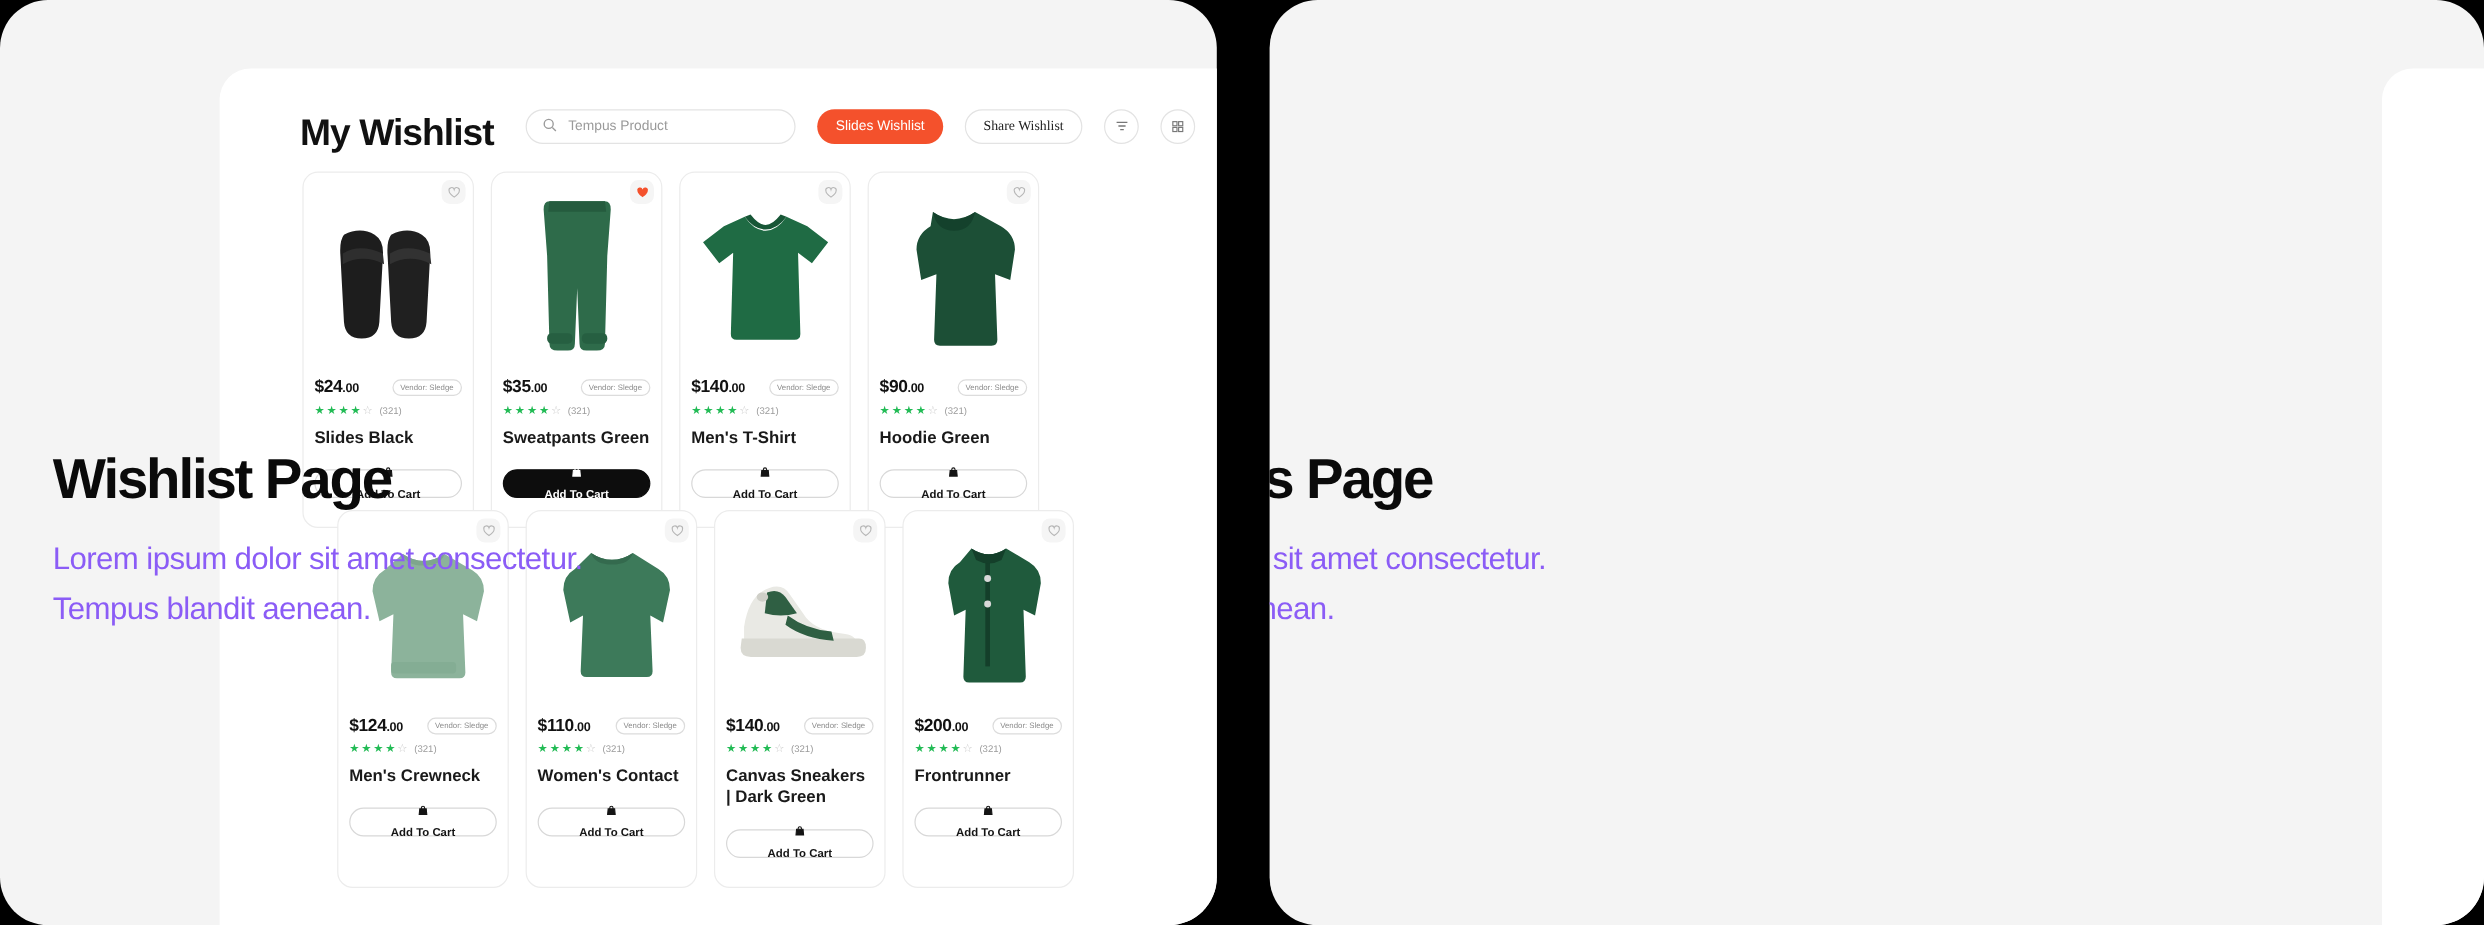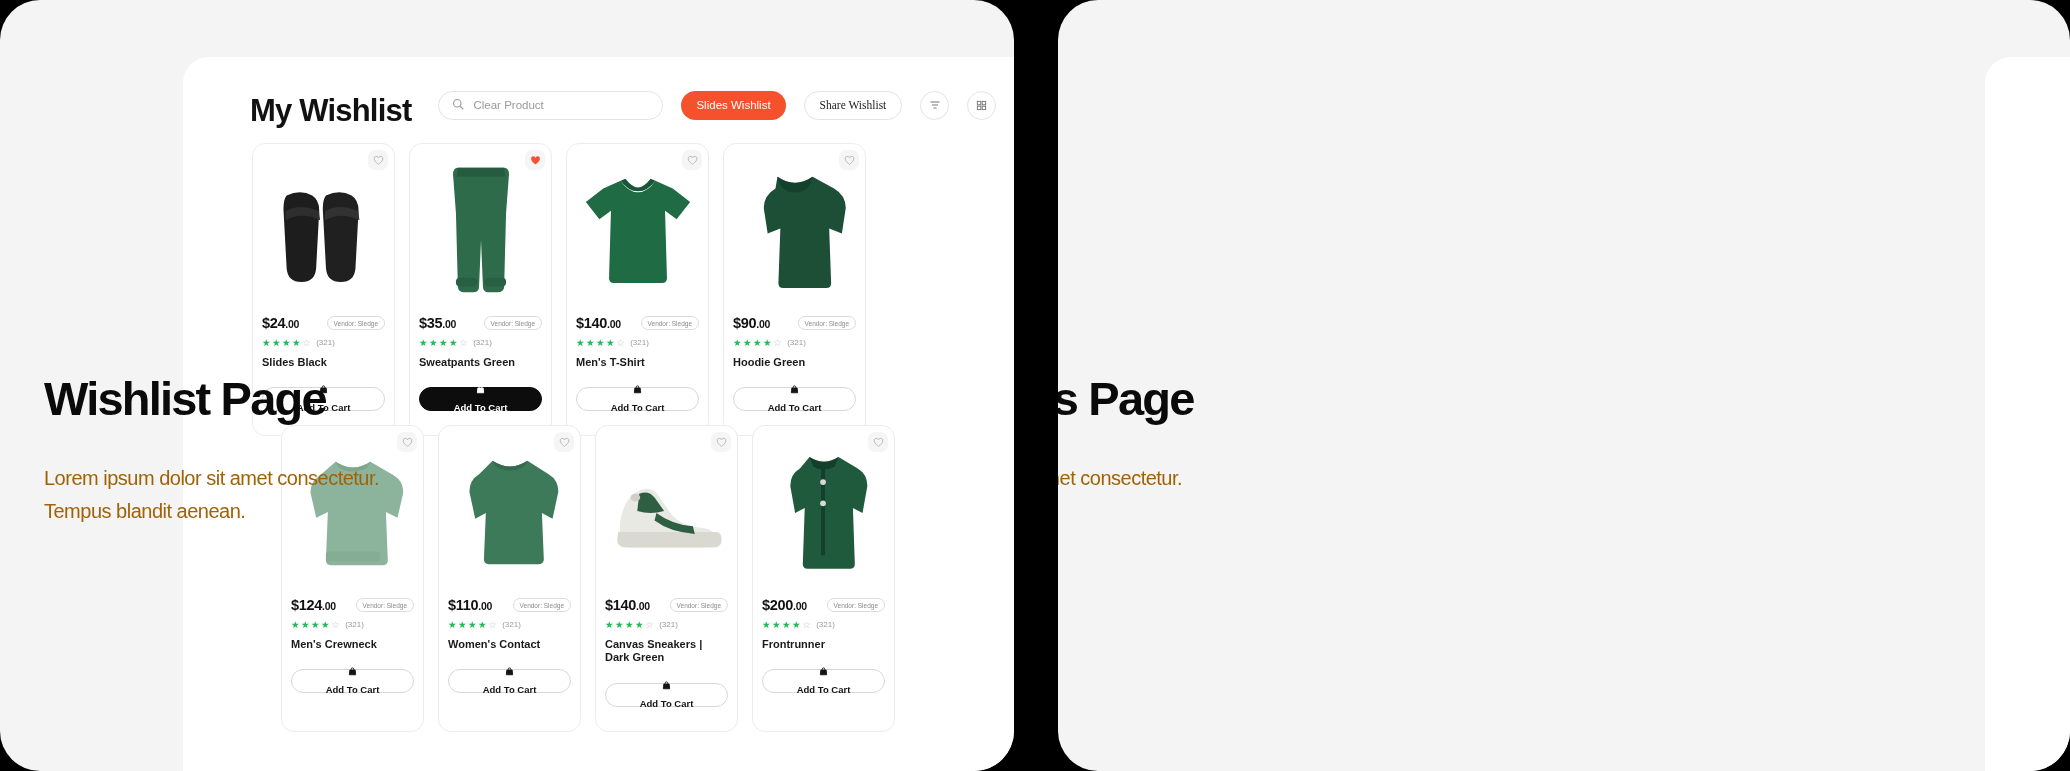--- a/index.html
+++ b/index.html
@@ -46,31 +46,31 @@
          background:#f5f5f5; display:flex; align-items:center; justify-content:center; z-index:3; }
   .p-price { display:flex; align-items:center; justify-content:space-between; margin-top:10px; }
   .p-price .amt { font-size:14.5px; font-weight:700; color:#121212; letter-spacing:-0.3px; }
   .p-price .amt i { font-style:normal; font-size:10.5px; font-weight:600; }
   .vendor { border:1px solid #dcdcdc; border-radius:10px; font-size:6.5px; color:#8b8b8b;
             padding:2.5px 6px; white-space:nowrap; }
   .p-stars { display:flex; align-items:center; gap:1.5px; margin-top:7px; }
   .p-stars .s { font-size:9.5px; color:#22bb55; line-height:1; }
   .p-stars .s.off { color:#c9c9c9; }
   .p-stars .cnt { font-size:8px; color:#9b9b9b; margin-left:4px; }
-  .p-name { font-size:11px; font-weight:600; color:#1a1a1a; margin-top:8px; line-height:1.25; }
+  .p-name { font-size:14px; font-weight:600; color:#1a1a1a; margin-top:8px; line-height:1.25; }
   .p-btn { margin-top:18px; height:24px; border-radius:14px; display:flex; align-items:center;
            justify-content:center; gap:6px; font-size:9.5px; font-weight:600;
            border:1px solid #d8d8d8; background:#fff; color:#141414;flex-direction:column; }
   .p-btn.dark { background:#0d0d0d; color:#fff; border-color:#0d0d0d; }
 
   
   .overlay { position:absolute; z-index:20; pointer-events:none; }
   .ov-title { font-size:47px; font-weight:700; letter-spacing:-1.8px; color:#0a0a0a;
               line-height:1; }
-  .ov-sub { font-size:20px; color:#a16207; line-height:1.63; margin-top:40px;
+  .ov-sub { font-size:26px; color:#8b5cf6; line-height:1.63; margin-top:22px;
             letter-spacing:-0.5px; }
 
   
   .ct-card { position:absolute; left:927px; top:57px; width:1000px; height:760px;
              background:#ffffff; border-radius:26px 0 0 0; }
 </style>
 </head>
 <body>
 
 <div class="stage">
@@ -82,21 +82,21 @@
       <div class="wl-head">
         <div class="wl-title">My Wishlist</div>
 
         <div class="wl-search">
           <span>
             <svg width="12" height="12" viewBox="0 0 16 16" fill="none" stroke="#9a9a9a" stroke-width="1.5">
               <circle cx="7" cy="7" r="5"></circle>
                 <path d="M11 11l4 4"></path>
             </svg>
           </span>
-          <span>Clear Product</span>
+          <span>Tempus Product</span>
         </div>
 
         <div class="btn-pill btn-clear">Slides Wishlist</div>
         <div class="btn-pill btn-share">Share Wishlist</div>
 
         <div class="btn-round">
           <svg width="12" height="12" viewBox="0 0 16 16" fill="none" stroke="#777" stroke-width="1.4">
             <path d="M2 4h12M4 8h8M6 12h4"></path>
           </svg>
         </div>

